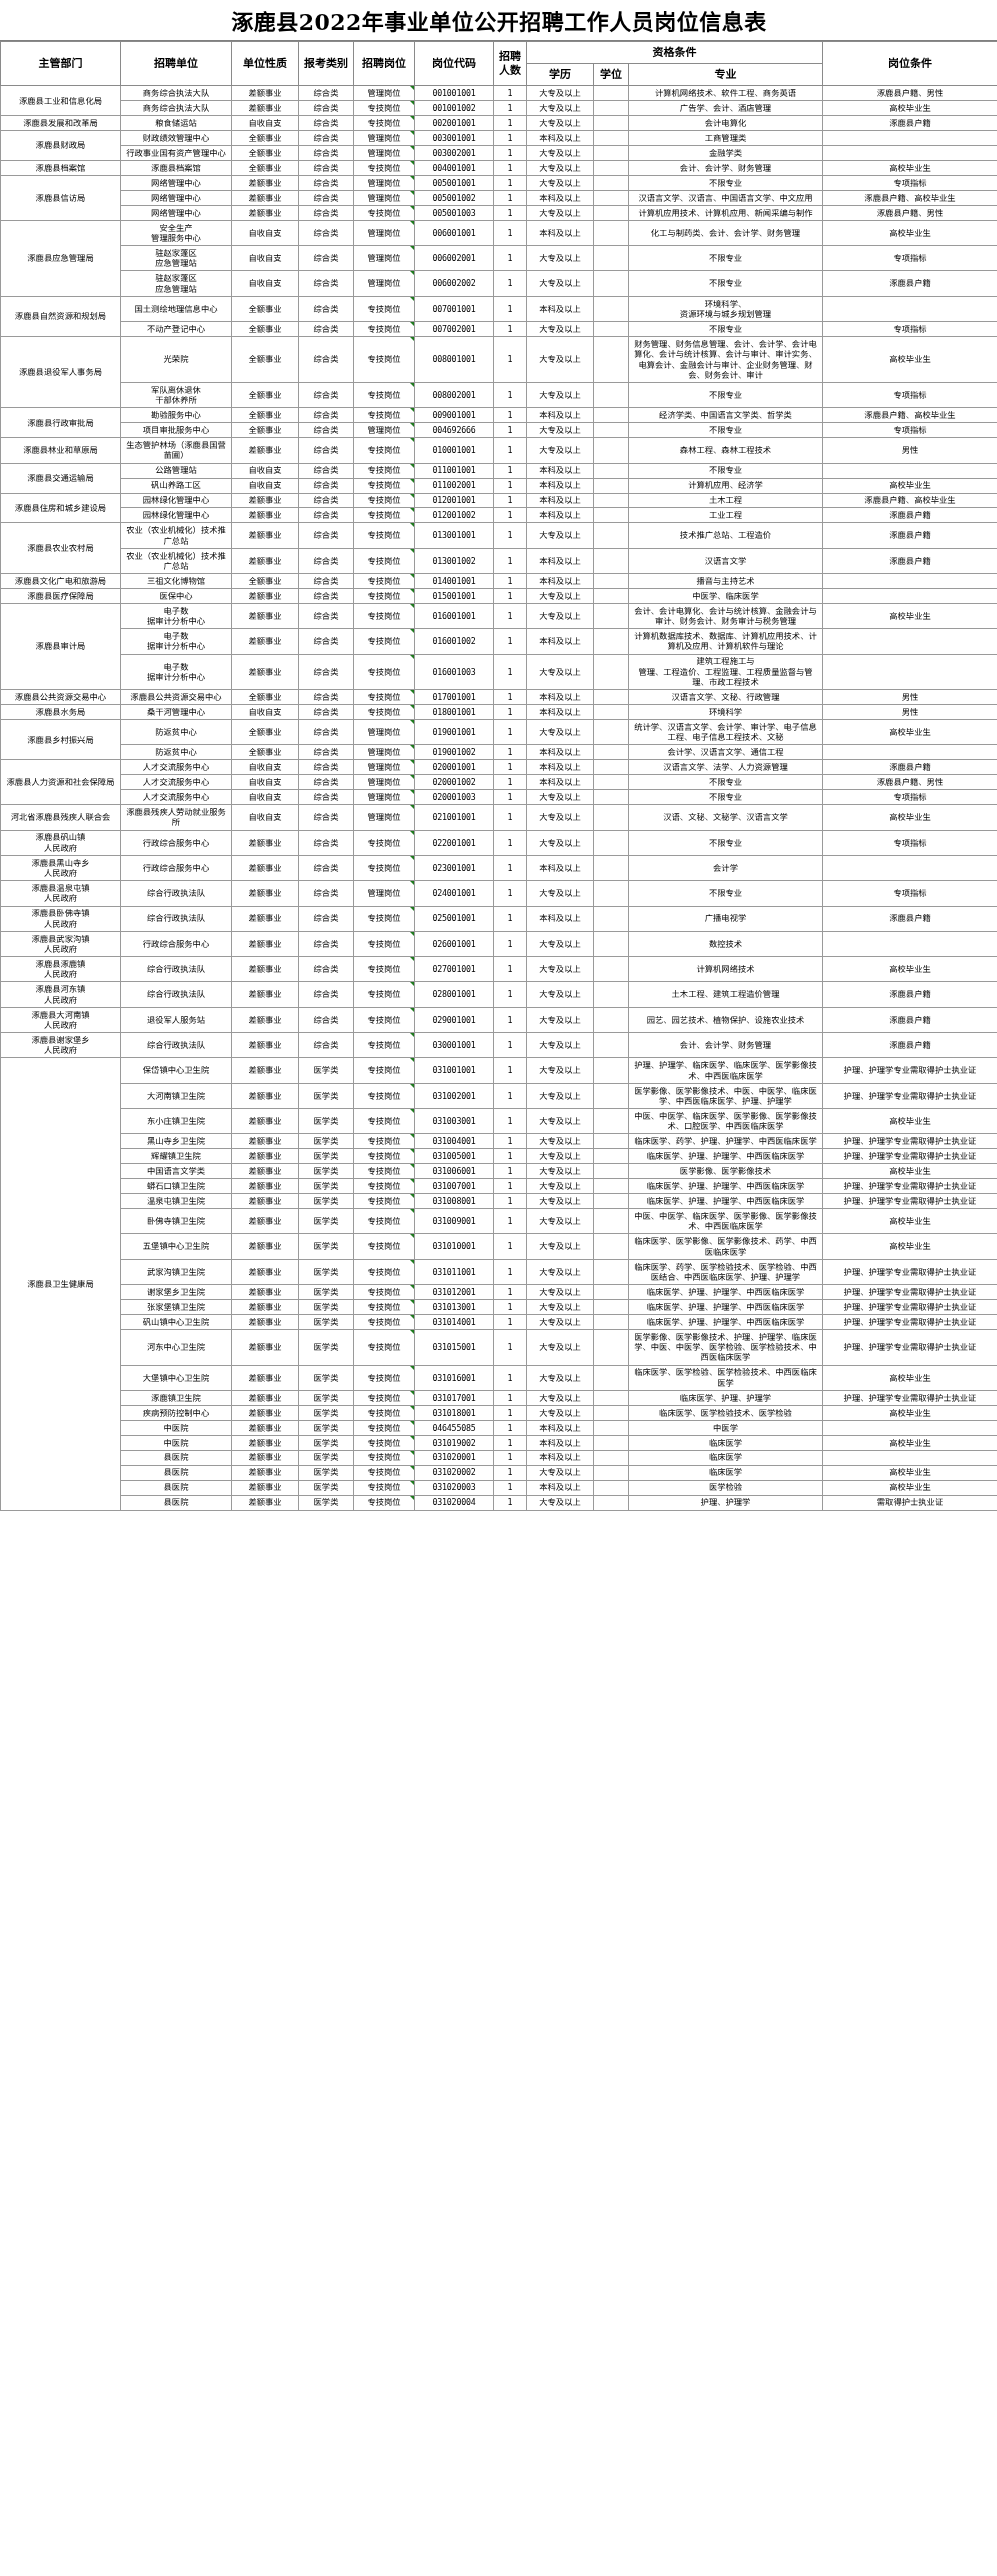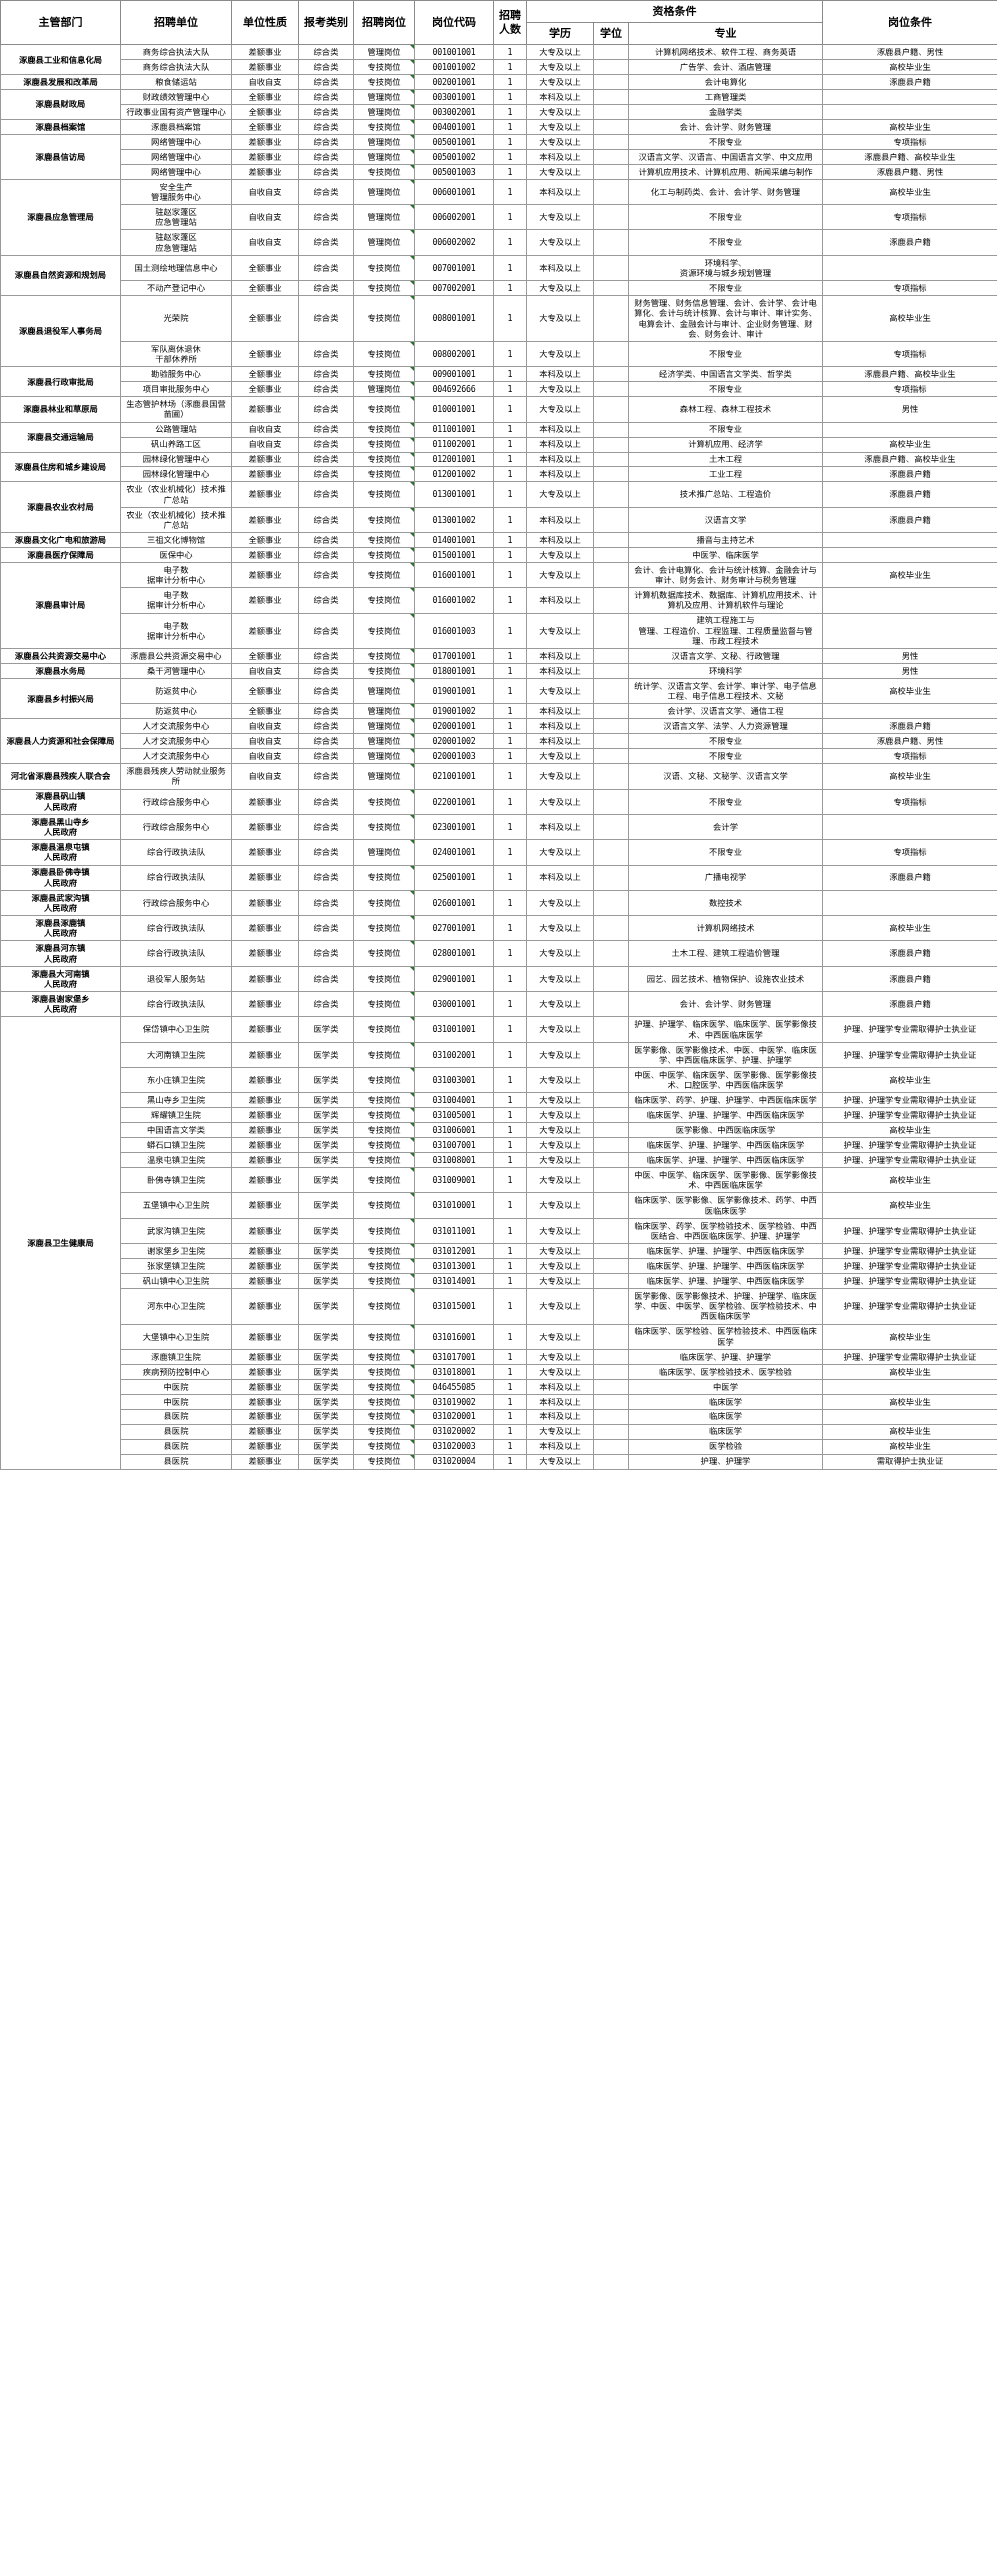--- a/index.html
+++ b/index.html
@@ -63,21 +63,20 @@
     border: 0.9px solid #8a8a8a;
     padding: 3.7px 0.9px;
   }
   
   tr.grp-start > td {
     border-top: 1.8px solid #7d7d7d;
   }
   td.dept {
     font-size: 8.8px;
     border-right: 0.9px solid #8a8a8a;
-    font-weight: bold;
   }
   td.code {
     font-family: "DejaVu Sans Mono", "Liberation Mono", monospace;
     font-size: 7.9px;
     letter-spacing: -0.2px;
   }
   td.num {
     font-family: "DejaVu Sans Mono", "Liberation Mono", monospace;
     font-size: 8.3px;
   }
@@ -114,20 +113,23 @@
   col.c-edu    { width: 67px;  }
   col.c-degree { width: 35px;  }
   col.c-major  { width: 194px; }
   col.c-cond   { width: 175px; }
 </style>
 </head>
 <body>
 
 <div id="sheet">
 
+  <div class="title-band">
+    <span class="title-text">涿鹿县2022年事业单位公开招聘工作人员岗位信息表</span>
+  </div>
 
   <table class="jobs">
     <colgroup>
       <col class="c-dept">
         <col class="c-unit">
         <col class="c-nature">
         <col class="c-cat">
       <col class="c-post">
         <col class="c-code">
         <col class="c-count">
@@ -812,21 +814,21 @@
         </tr>
         <tr>
           <td>中国语言文学类</td>
           <td>差额事业</td>
           <td>医学类</td>
           <td class="hasmark">专技岗位</td>
           <td class="code">031006001</td>
           <td class="num">1</td>
           <td>大专及以上</td>
           <td></td>
-          <td class="major">医学影像、中西医临床医学</td>
+          <td class="major">医学影像、医学影像技术</td>
           <td class="cond">高校毕业生</td>
         </tr>
         <tr>
           <td>蟒石口镇卫生院</td>
           <td>差额事业</td>
           <td>医学类</td>
           <td class="hasmark">专技岗位</td>
           <td class="code">031007001</td>
           <td class="num">1</td>
           <td>大专及以上</td>

